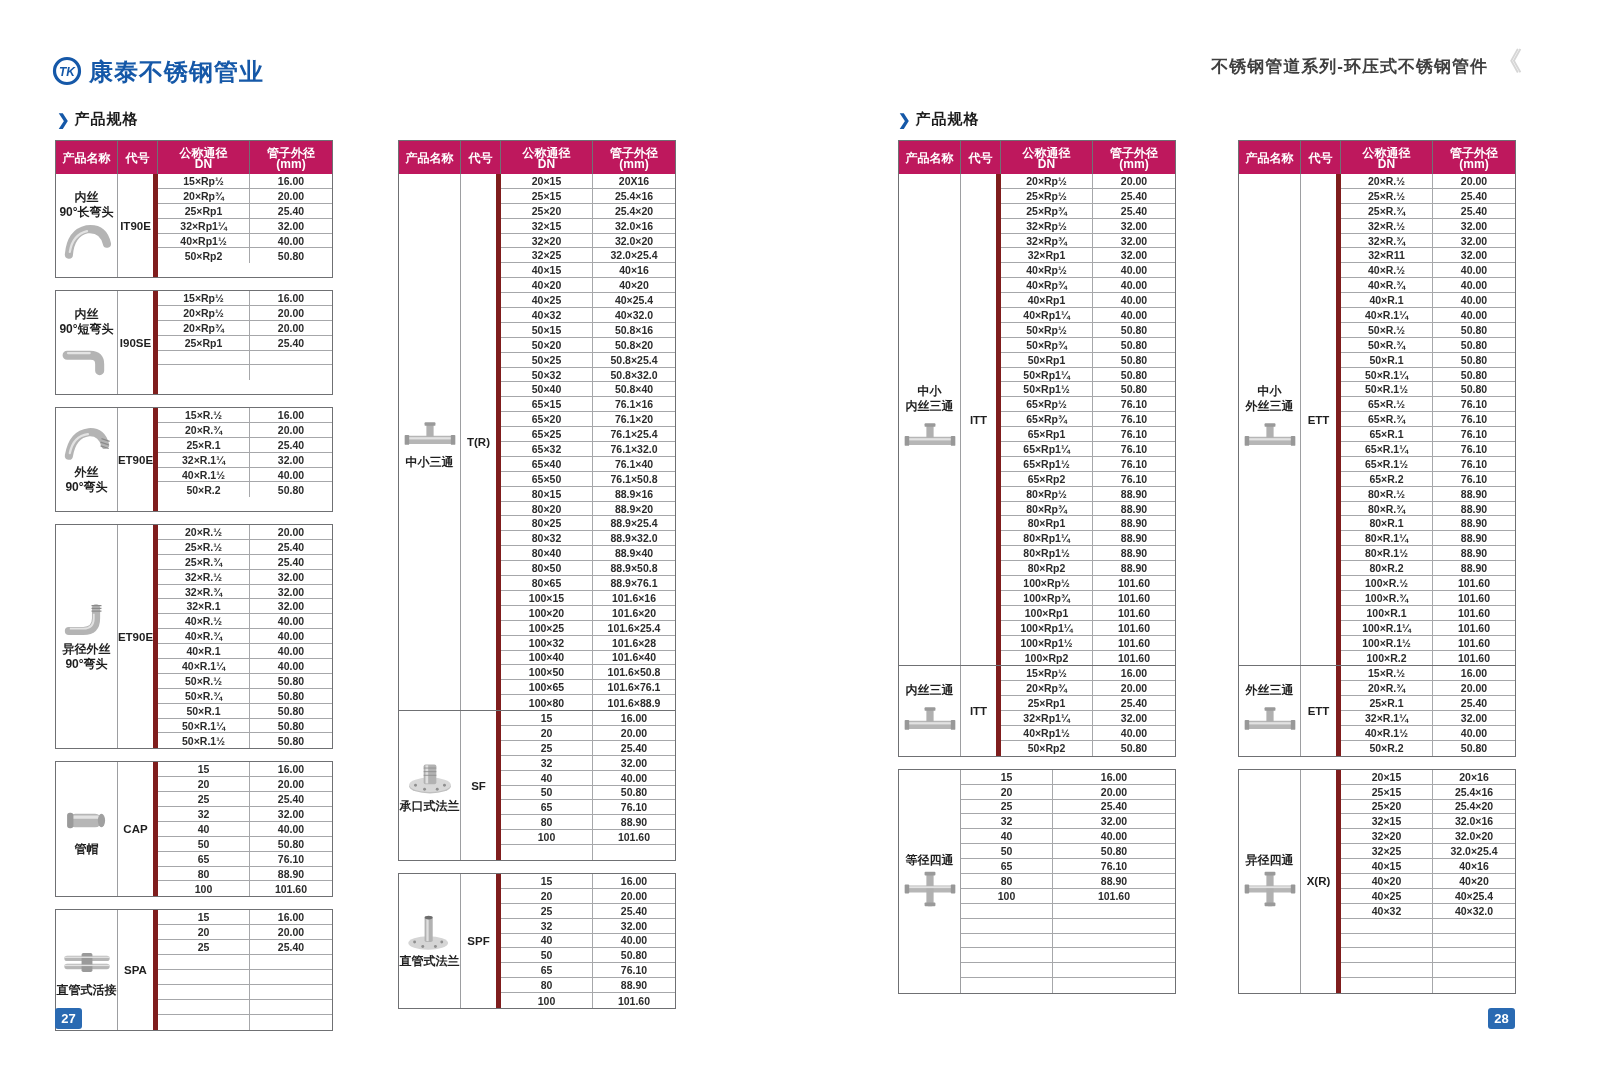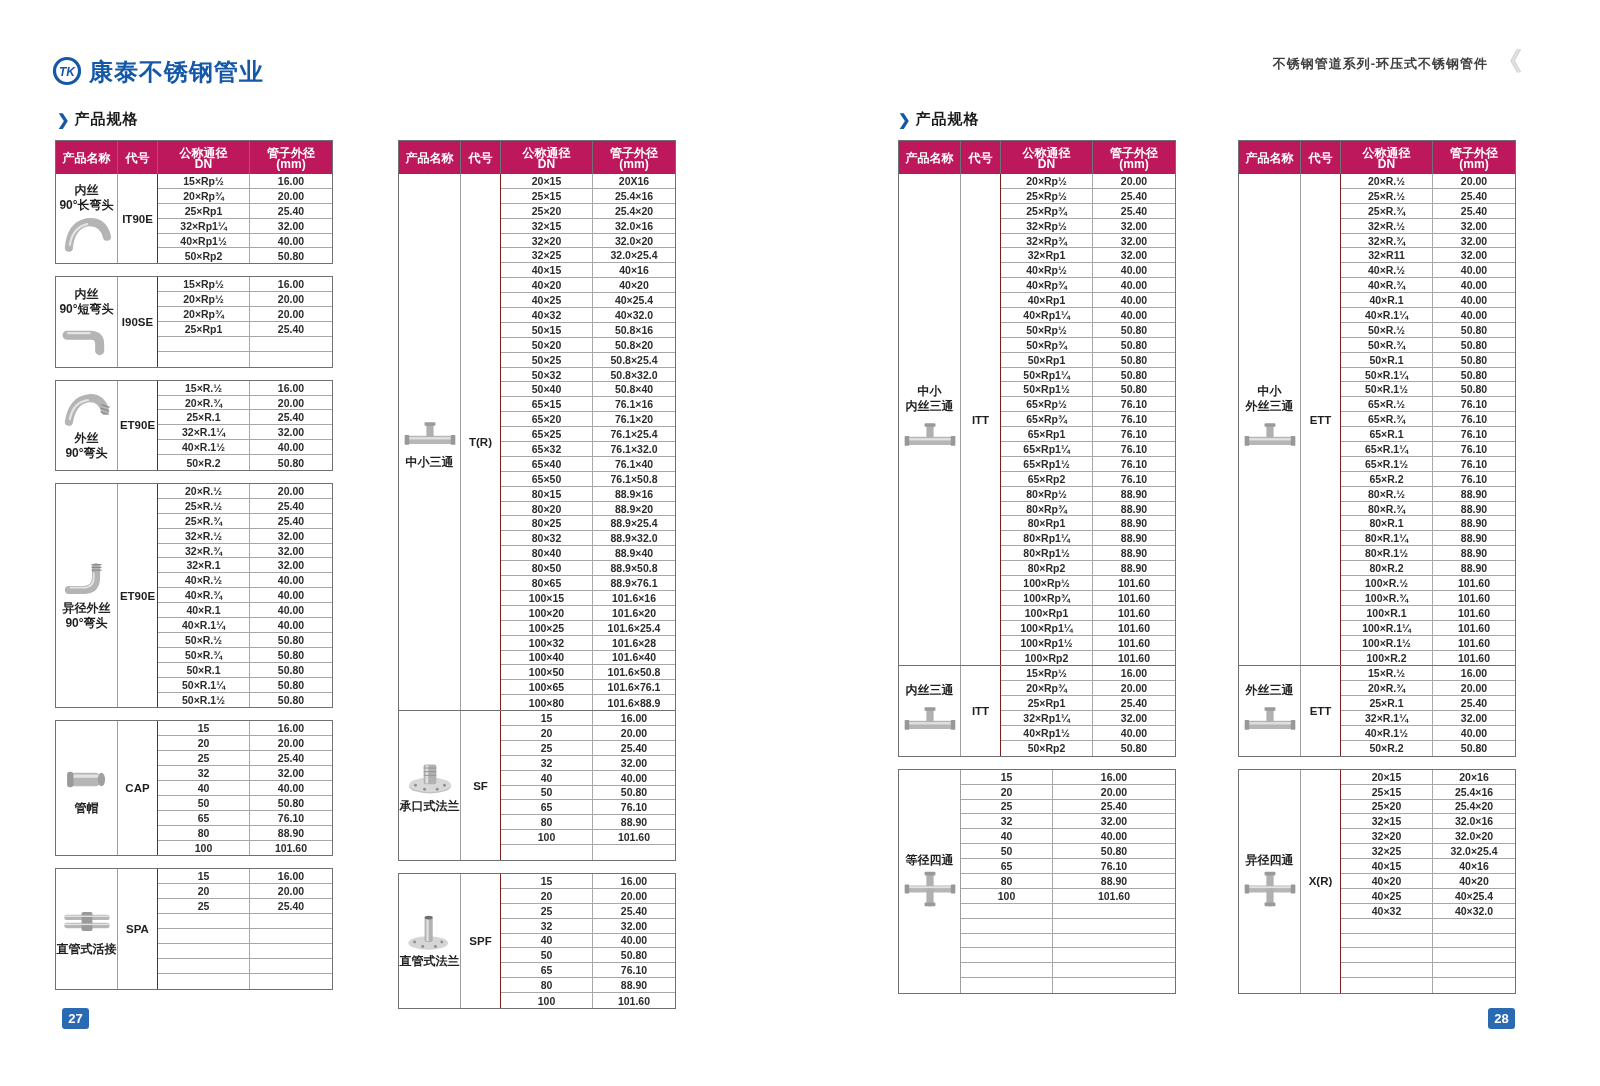--- a/index.html
+++ b/index.html
@@ -2,21 +2,21 @@
 <html><head>
 <meta charset="utf-8">
 <style>
   *{box-sizing:border-box;margin:0;padding:0}
   html,body{width:1600px;height:1086px}
   body{position:relative;background:#ffffff;font-family:"Liberation Sans",sans-serif;overflow:hidden}
 
   
   .logo{position:absolute;left:52px;top:56px;display:flex;align-items:flex-start;gap:7px}
   .logo-text{font-size:24px;font-weight:bold;color:#1558a8;letter-spacing:1px}
-  .series-title{position:absolute;top:55px;right:112px;font-size:13px;font-weight:bold;color:#3f3f3f;letter-spacing:1px}
+  .series-title{position:absolute;top:55px;right:112px;font-size:17px;font-weight:bold;color:#3f3f3f;letter-spacing:1px}
   .corner-mark{position:absolute;top:44px;right:78px;font-size:26px;color:#d6d6d6;font-weight:bold}
 
   
   .sec-title{position:absolute;top:110px;display:flex;align-items:center;gap:5px}
   .sec-title.left{left:57px}.sec-title.right{left:898px}
   .sec-chevron{color:#1558a8;font-size:15px;font-weight:bold}
   .sec-text{font-size:15px;font-weight:bold;color:#1c1c1c;letter-spacing:1px}
 
   
   .spec-col{position:absolute;top:140px;width:278px}
@@ -25,34 +25,34 @@
   .gap{margin-top:12px}
 
   .hdr{display:flex;background:#be185d;color:#fff;height:33px;text-align:center}
   .hcell{display:flex;flex-direction:column;justify-content:center;font-weight:bold;font-size:12px;line-height:12px;border-right:1px solid #707175}
   .hcell:last-child{border-right:none}
   .hsub{font-size:12px;line-height:9px;margin-top:1px}
   .wp{width:62px}.wc{width:40px}.wdn{width:92px}.wod{flex:1}
 
   .blk{display:flex;align-items:stretch}
   .sep{border-top:1px solid #6f7073}
-  .pcell{width:62px;border-right:1px solid #9d9ea1;display:flex;flex-direction:column;align-items:center;justify-content:center;gap:1px;padding:2px 0;overflow:hidden}
+  .pcell{width:62px;border-right:1px solid #9d9ea1;display:flex;flex-direction:column;align-items:center;justify-content:center;gap:1px;padding:16px 0;overflow:hidden}
   .pname{font-size:12px;font-weight:bold;color:#1f1f1f;text-align:center;line-height:15px;white-space:nowrap}
   .pimg{width:58px;height:40px;display:flex;align-items:center;justify-content:center}
   .pimg svg{width:56px;height:38px}
-  .ccell{width:40px;border-right:1px solid #7f1d1d;display:flex;align-items:center;justify-content:center;font-weight:bold;font-size:11.5px;color:#1f1f1f}
+  .ccell{width:40px;border-right:5px solid #7f1d1d;display:flex;align-items:center;justify-content:center;font-weight:bold;font-size:11.5px;color:#1f1f1f}
   .rows{flex:1;display:flex;flex-direction:column}
   .row{display:flex;height:14.9px;flex:none}
   .row:not(:last-child){border-bottom:1px solid #a6a7aa}
   .dn{width:92px;border-right:1px solid #a6a7aa;display:flex;align-items:center;justify-content:center;font-size:10.5px;font-weight:bold;color:#2b2b2b}
   .od{flex:1;display:flex;align-items:center;justify-content:center;font-size:10.5px;font-weight:bold;color:#2b2b2b}
 
   
   .page-badge{position:absolute;top:1008px;width:27px;height:21px;background:#2a6ab2;border-radius:3px;color:#fff;font-size:13px;font-weight:bold;display:flex;align-items:center;justify-content:center}
-  .page-badge.left{left:62px}.page-badge.right{left:1488px}
+  .page-badge.left{left:55px}.page-badge.right{left:1488px}
 </style>
 </head>
 <body>
 
 <div class="logo">
   <span>
     <svg width="30" height="30" viewBox="0 0 30 30">
       <circle cx="15" cy="15" r="12.5" fill="none" stroke="#1558a8" stroke-width="3.2"></circle>
       <text x="15" y="20" text-anchor="middle" font-size="12" font-style="italic" font-weight="bold" fill="#1558a8" font-family="Liberation Sans, sans-serif">TK</text>
     </svg>

